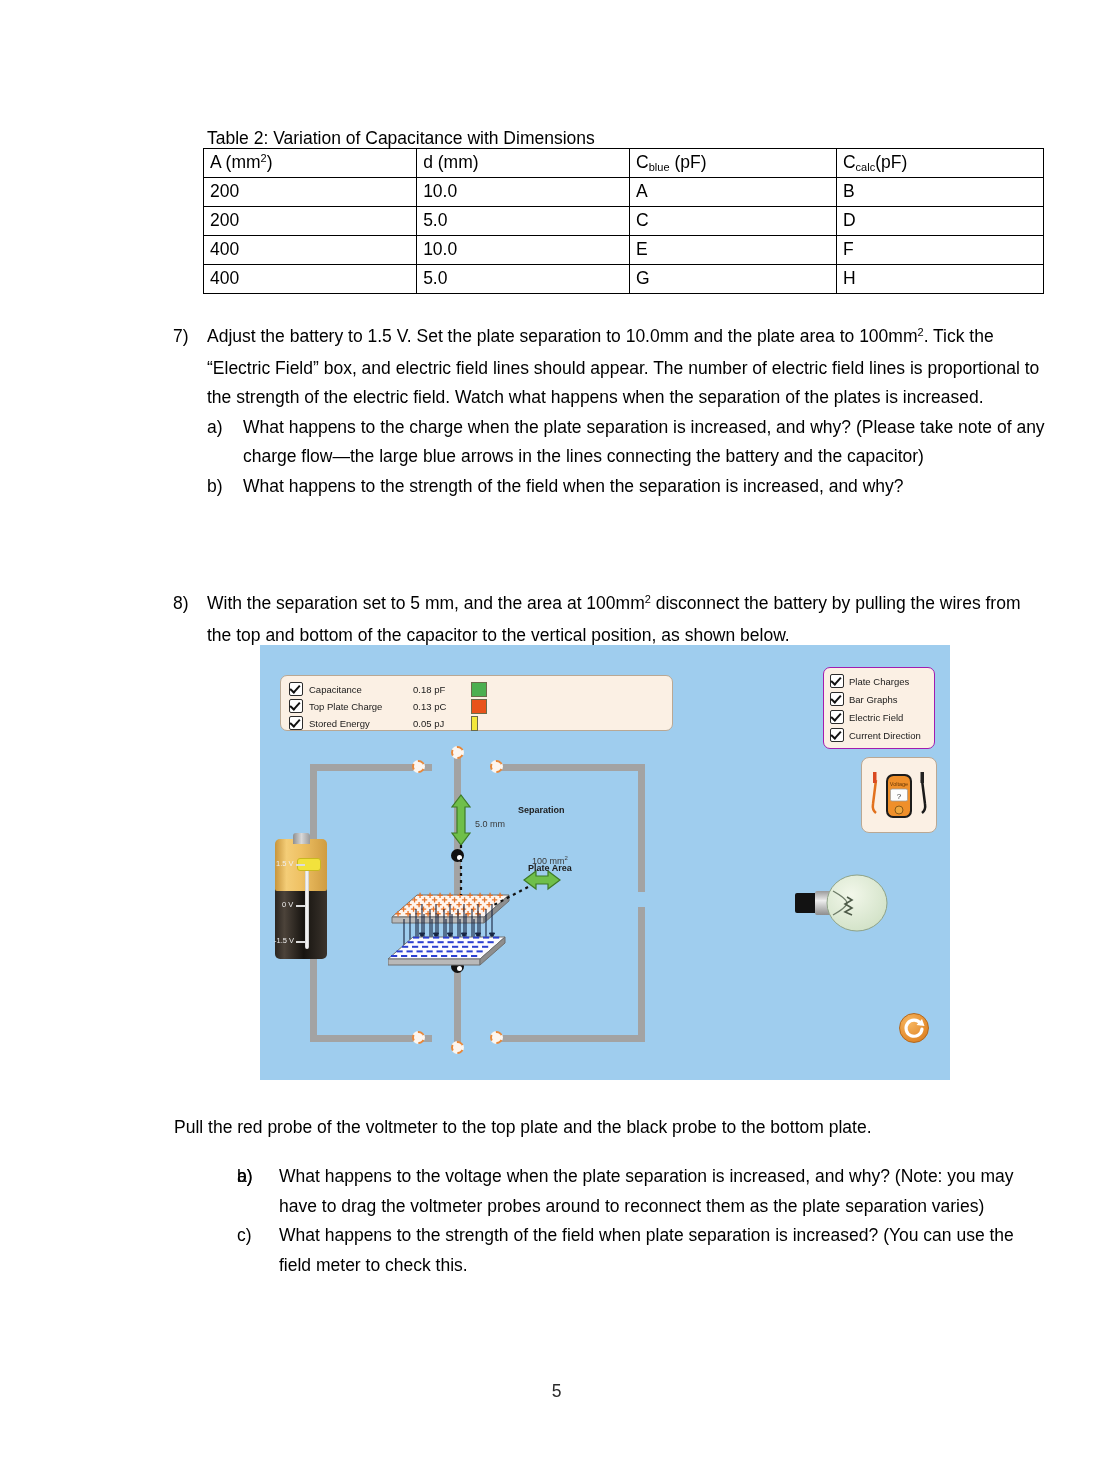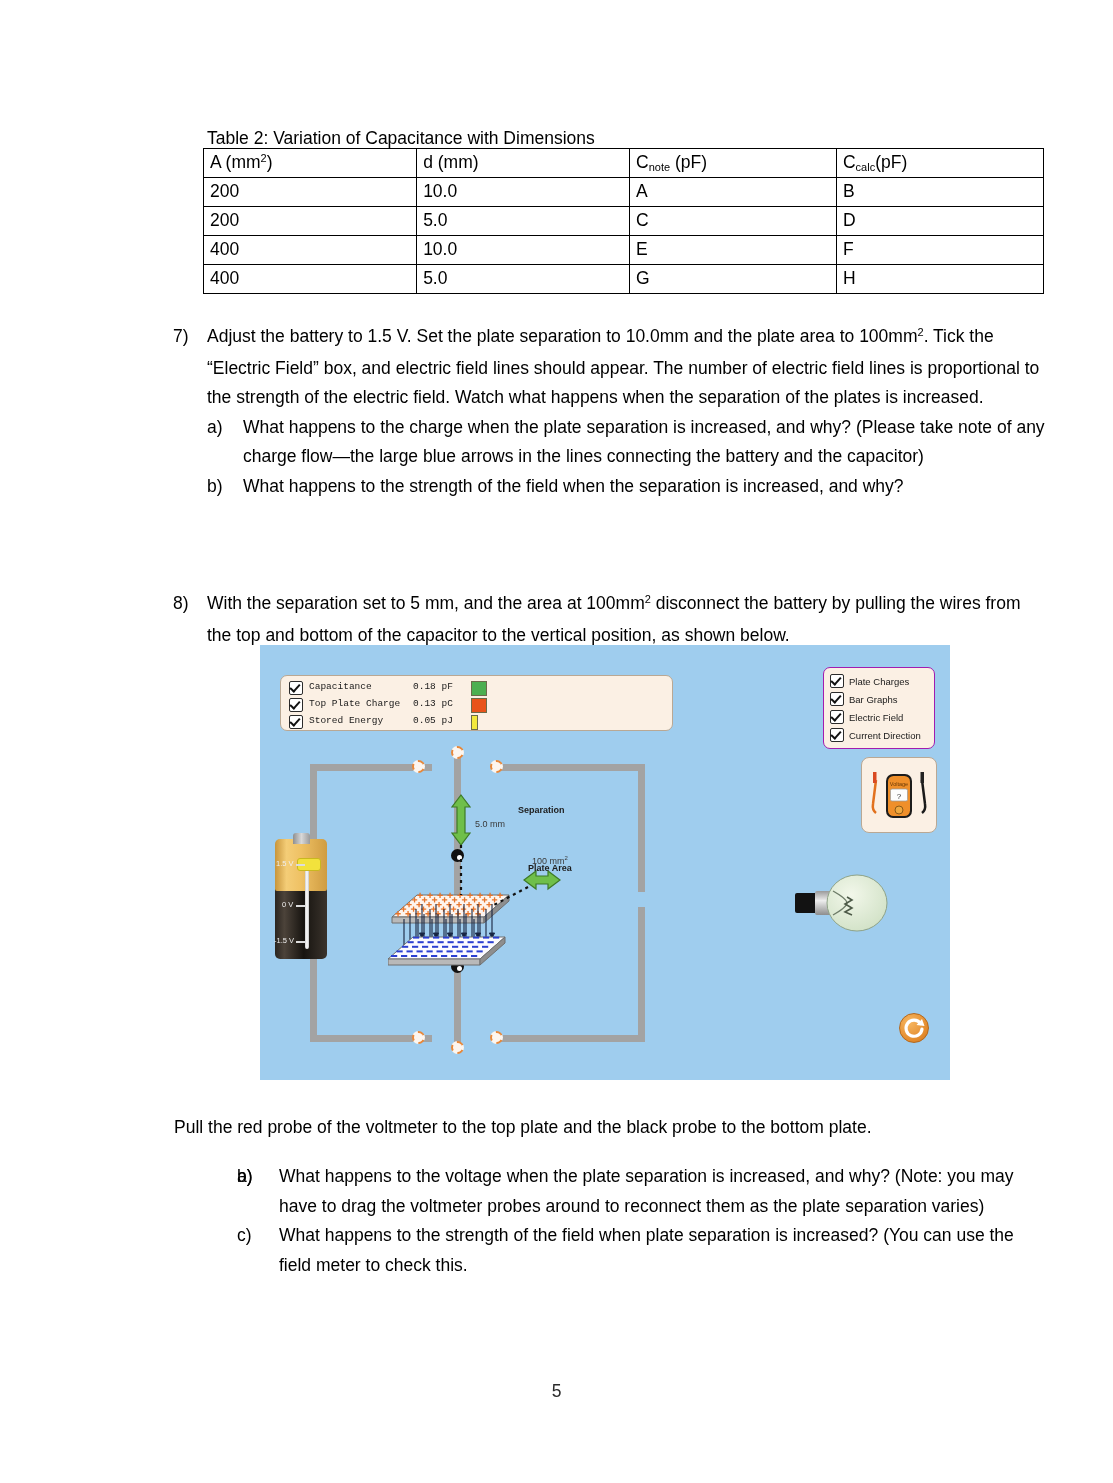--- a/index.html
+++ b/index.html
@@ -68,21 +68,21 @@
     background:#9fcdee;
     overflow:hidden;
   }
 
   
   .readout{
     position:absolute;left:20px;top:30px;width:393px;height:56px;
     background:#fbf0e4;border:1px solid #b9a894;border-radius:7px;
     box-sizing:border-box;padding:5px 0 0 8px;
   }
-  .ro-row{display:flex;height:16px;margin-bottom:1px;font-family:Liberation Mono, monospace;}
+  .ro-row{display:flex;align-items:center;height:16px;margin-bottom:1px;}
   .ro-label{font-size:9.5px;margin-left:6px;width:104px;color:#1a1a1a;}
   .ro-val{font-size:9.5px;width:58px;text-align:left;color:#1a1a1a;}
   .ro-bar{width:14px;height:13px;border:1px solid #6b6b4a;}
 
   
   .cbx{
     width:12px;height:12px;border:1.4px solid #2b2b2b;border-radius:2px;
     background:#fff;position:relative;flex:none;
   }
   .cbx::after{
@@ -173,21 +173,21 @@
 
 <div class="page">
 
   <div class="table-caption">Table 2: Variation of Capacitance with Dimensions</div>
 
   <table class="dim">
     <tbody>
         <tr>
       <td class="c1"><span>A (mm</span><sup>2</sup><span>)</span></td>
       <td class="c2">d (mm)</td>
-      <td class="c3"><span>C</span><sub>note</sub><span> (pF)</span></td>
+      <td class="c3"><span>C</span><sub>blue</sub><span> (pF)</span></td>
       <td class="c4"><span>C</span><sub>calc</sub><span>(pF)</span></td>
     </tr>
     <tr>
       <td class="c1">200</td>
       <td class="c2">10.0</td>
       <td class="c3">A</td>
       <td class="c4">B</td>
     </tr>
     <tr>
       <td class="c1">200</td>

